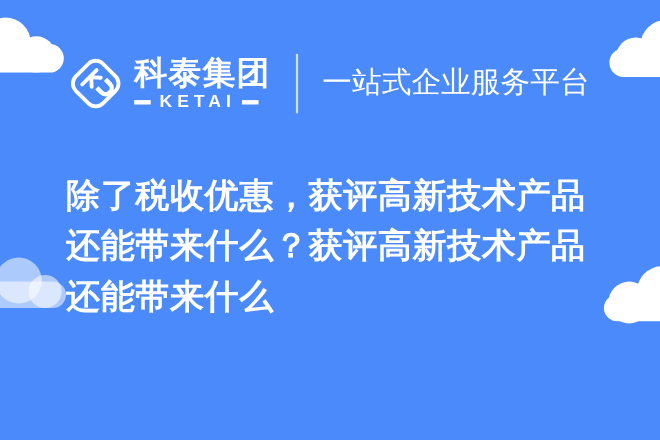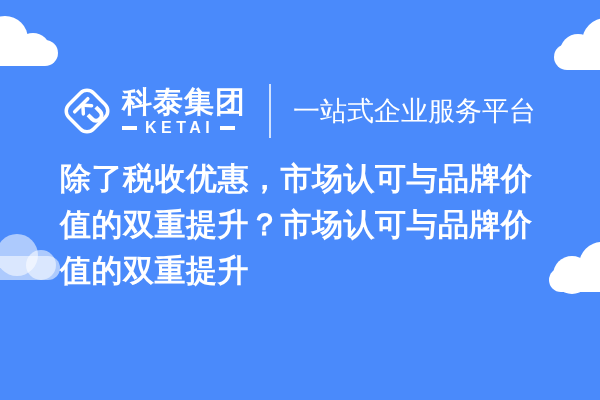--- a/index.html
+++ b/index.html
@@ -87,21 +87,20 @@
 
   
   #header {
     position: absolute;
     left: 0;
     top: 40px;
     width: 600px;
     height: 72px;
     display: flex;
     align-items: center;
-    margin-top: 35px;
   }
 
   #brand-block {
     display: flex;
     align-items: center;
     margin-left: 58px;
   }
 
   #logo-mark {
     width: 58px;
@@ -242,15 +241,15 @@
     </div>
 
     <div id="header-divider"></div>
 
     <div id="tagline-block">
       <div id="tagline-main">一站式企业服务平台</div>
     </div>
 
   </div>
 
-  <div id="headline">除了税收优惠，市场认可与品牌价值的双重提升？市场认可与品牌价值的双重提升</div>
+  <div id="headline">除了税收优惠，获评高新技术产品还能带来什么？获评高新技术产品还能带来什么</div>
 
 </div>
 
 </body></html>

